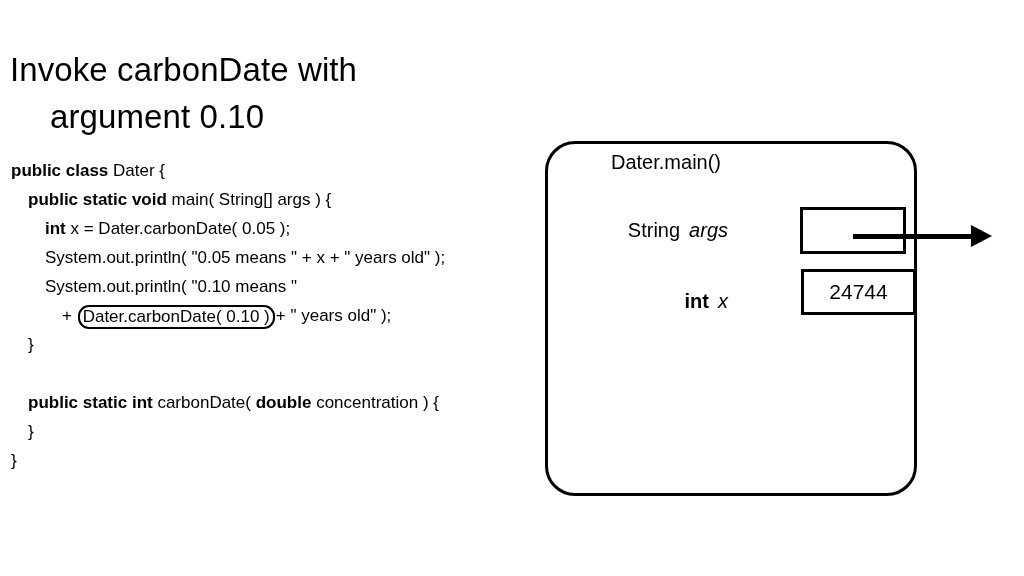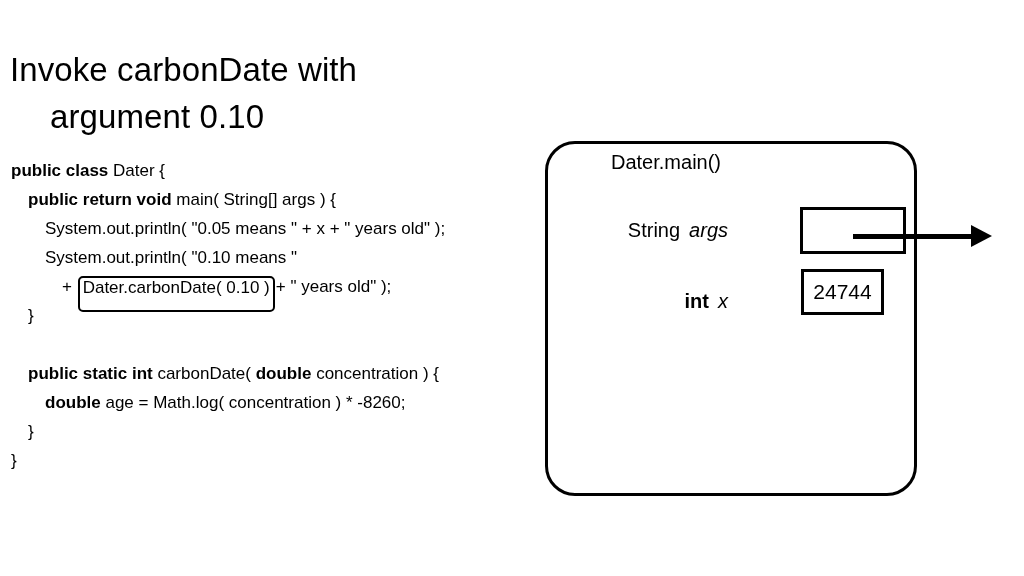--- a/index.html
+++ b/index.html
@@ -49,22 +49,22 @@
   }
   .code-line.blank { height: 29px; }
   .kw { font-weight: bold; }
   .ind1 { padding-left: 17px; }
   .ind2 { padding-left: 34px; }
   .ind3 { padding-left: 51px; }
 
   .call-highlight {
     display: inline-block;
     border: 2.6px solid #000;
-    border-radius: 5px;
-    padding: 0px 3px 13px 3px;
+    border-radius: 11px;
+    padding: 0px 3px 1px 3px;
     line-height: 19px;
     margin: 0 1px;
     position: relative;
     top: 1px;
   }
 
   
   #frame-diagram {
     position: absolute;
     left: 543px;
@@ -122,21 +122,21 @@
   }
   #box-args {
     left: 257px;
     top: 69px;
     width: 106px;
     height: 47px;
   }
   #box-x {
     left: 258px;
     top: 131px;
-    width: 83px;
+    width: 115px;
     height: 46px;
     line-height: 40px;
   }
 
   
   #args-pointer {
     position: absolute;
     left: 310px;
     top: 96px;
     width: 122px;
@@ -157,28 +157,28 @@
 </head>
 <body>
 
 <div id="slide-title">
   <span class="title-line-1">Invoke carbonDate with</span>
   <span class="title-line-2">argument 0.10</span>
 </div>
 
 <div id="code-block">
     <div class="code-line ind0"><span class="kw">public class </span><span>Dater {</span></div>
-    <div class="code-line ind1"><span class="kw">public return void </span><span>main( String[] args ) {</span></div>
+    <div class="code-line ind1"><span class="kw">public static void </span><span>main( String[] args ) {</span></div>
+    <div class="code-line ind2"><span class="kw">int </span><span>x = Dater.carbonDate( 0.05 );</span></div>
     <div class="code-line ind2"><span>System.out.println( "0.05 means " + x + " years old" );</span></div>
     <div class="code-line ind2"><span>System.out.println( "0.10 means "</span></div>
     <div class="code-line ind3"><span>+ </span><span class="call-highlight">Dater.carbonDate( 0.10 )</span><span>+ " years old" );</span></div>
     <div class="code-line ind1"><span>}</span></div>
     <div class="code-line ind0 blank"></div>
     <div class="code-line ind1"><span class="kw">public static int </span><span>carbonDate( </span><span class="kw">double </span><span>concentration ) {</span></div>
-    <div class="code-line ind2"><span class="kw">double </span><span>age = Math.log( concentration ) * -8260;</span></div>
     <div class="code-line ind1"><span>}</span></div>
     <div class="code-line ind0"><span>}</span></div>
   </div>
 
 <div id="frame-diagram">
   <div id="frame-box"></div>
   <div id="frame-title">Dater.main()</div>
 
   <div class="var-row" id="row-args">
     <div class="var-label">

